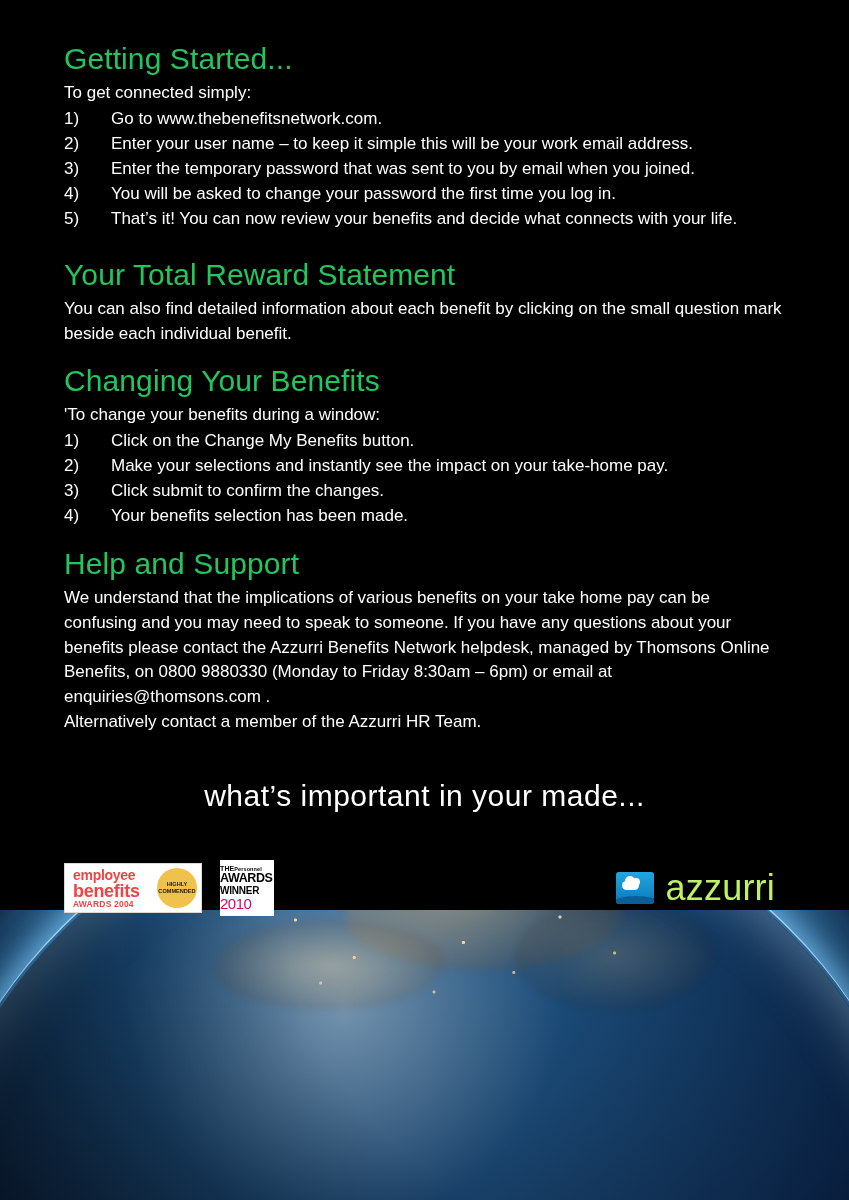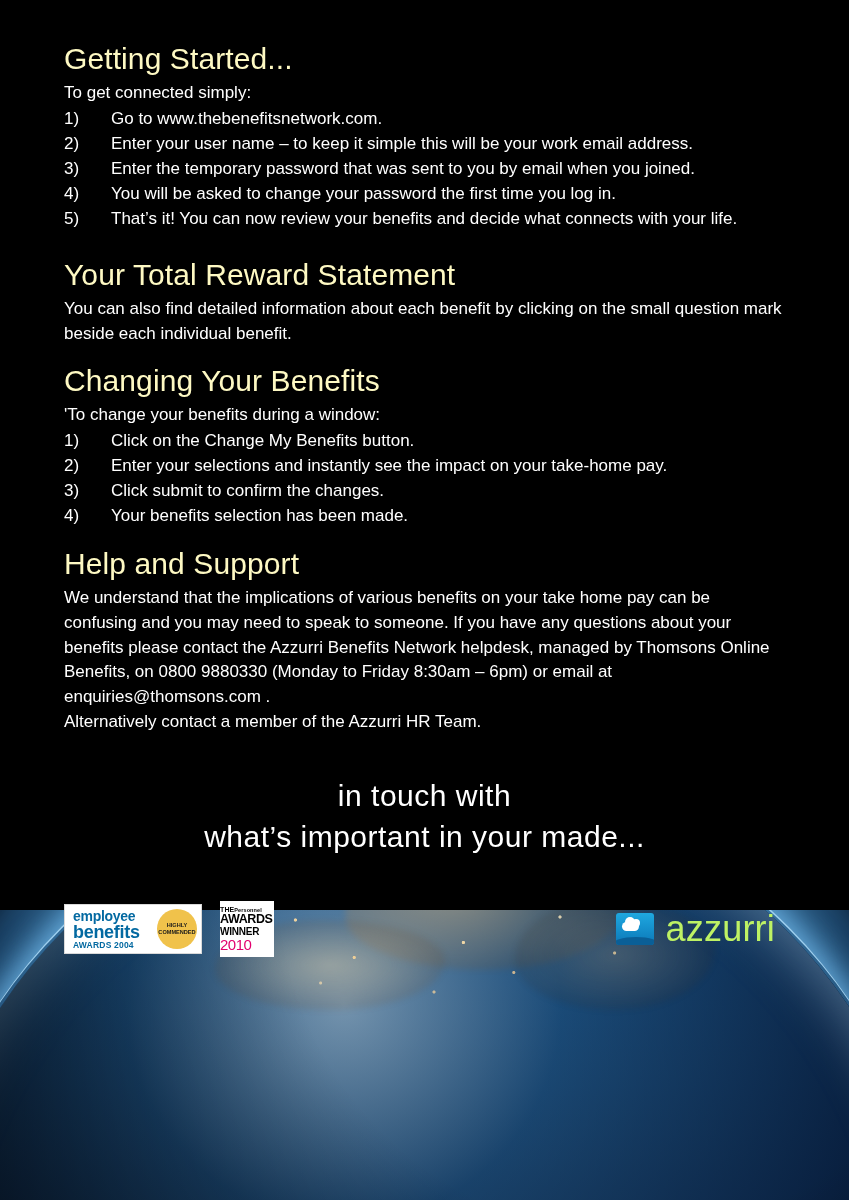--- a/index.html
+++ b/index.html
@@ -120,21 +120,21 @@
   }
 
   
   .content {
     position: relative;
     z-index: 5;
     padding: 42px 64px 0 64px;
   }
 
   h2.section-title {
-    color: #fef9c3;
+    color: #22c55e;
     font-size: 30px;
     font-weight: 400;
     letter-spacing: 0.1px;
     line-height: 1.1;
     margin-bottom: 6px;
   }
 
   .lead {
     font-size: 17px;
     line-height: 1.42;
@@ -204,21 +204,21 @@
     width: 138px;
     height: 50px;
     background: #ffffff;
     border: 1px solid #d9d9d9;
     display: flex;
     align-items: center;
     padding: 3px 4px;
   }
   .award-eb .eb-text {
     flex: 1;
-    color: #0369a1;
+    color: #ef4444;
     line-height: 1.02;
     padding-left: 4px;
   }
   .award-eb .eb-1 { font-size: 14px; font-weight: bold; letter-spacing: -0.3px; }
   .award-eb .eb-2 { font-size: 18px; font-weight: bold; letter-spacing: -0.3px; }
   .award-eb .eb-3 { font-size: 8.5px; font-weight: bold; letter-spacing: 0.2px; }
   .award-eb .eb-seal {
     width: 40px;
     height: 40px;
     border-radius: 50%;
@@ -362,21 +362,21 @@
     <div class="block">
       <h2 class="section-title">Changing Your Benefits</h2>
       <div class="lead">'To change your benefits during a window:</div>
       <ol class="numbered">
         <li>
           <span class="num">1)</span>
           <span>Click on the Change My Benefits button.</span>
         </li>
         <li>
           <span class="num">2)</span>
-          <span>Enter your selections and instantly see the impact on your take-home pay.</span>
+          <span>Make your selections and instantly see the impact on your take-home pay.</span>
         </li>
         <li>
           <span class="num">3)</span>
           <span>Click submit to confirm the changes.</span>
         </li>
         <li>
           <span class="num">4)</span>
           <span>Your benefits selection has been made.</span>
         </li>
       </ol>
@@ -386,21 +386,20 @@
 
     <div class="block">
       <h2 class="section-title">Help and Support</h2>
       <p class="para">We understand that the implications of various benefits on your take home pay can be confusing and you may need to speak to someone. If you have any questions about your benefits please contact the Azzurri Benefits Network helpdesk, managed by Thomsons Online Benefits, on 0800 9880330 (Monday to Friday 8:30am – 6pm) or email at enquiries@thomsons.com .</p>
       <p class="para">Alternatively contact a member of the Azzurri HR Team.</p>
     </div>
 
   </div>
 
   <div class="tagline">
-    <div class="line1">in touch with</div>
     <div class="line2">what’s important in your made...</div>
   </div>
 
   <div class="logos">
 
     <div class="award-eb">
       <div class="eb-text">
         <div class="eb-1">employee</div>
         <div class="eb-2">benefits</div>
         <div class="eb-3">AWARDS 2004</div>

